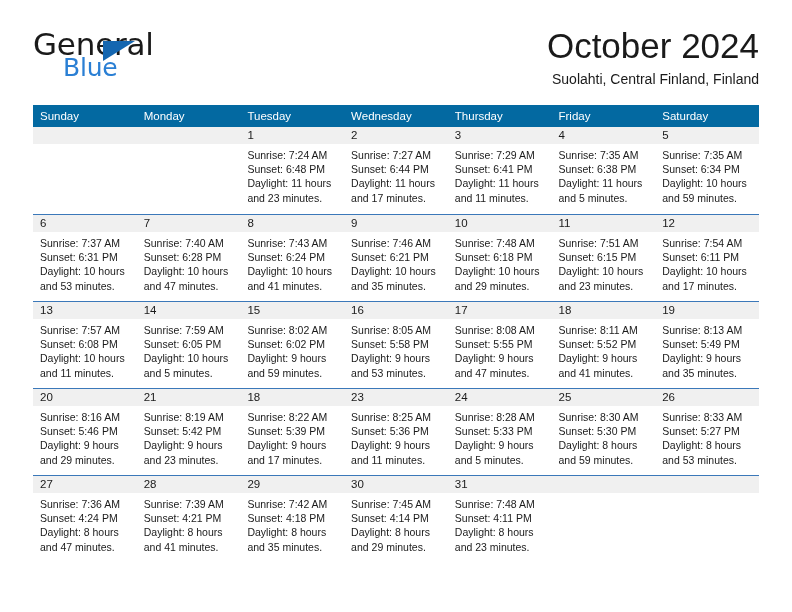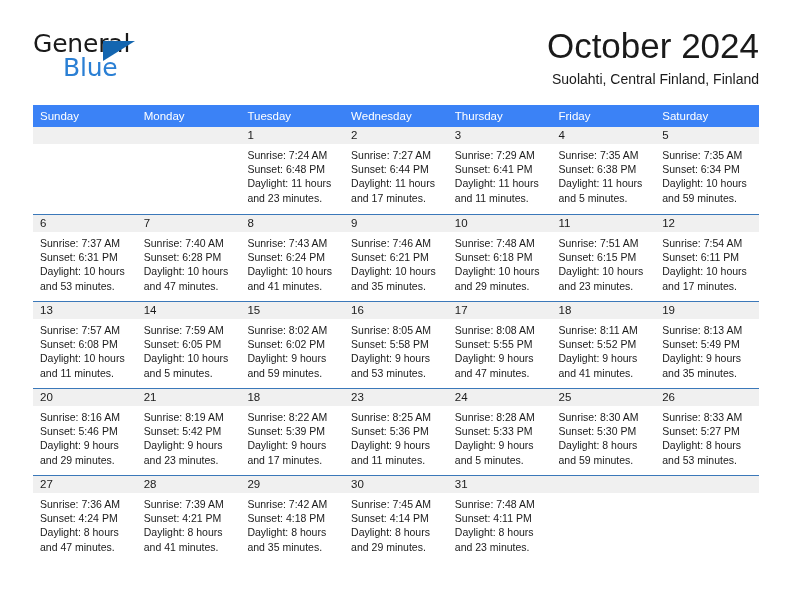--- a/index.html
+++ b/index.html
@@ -33,21 +33,21 @@
     position: absolute;
     left: 0;
     top: 2px;
     width: 220px;
     height: 58px;
   }
   .brand-general {
     position: absolute;
     left: 0;
     top: 0;
-    font-size: 25px;
+    font-size: 31px;
     line-height: 28px;
     color: #1a1a1a;
     font-family: "DejaVu Sans", sans-serif;
     font-weight: 400;
     letter-spacing: -0.2px;
   }
   .brand-triangle {
     position: absolute;
     left: 70px;
     top: 11px;
@@ -96,21 +96,21 @@
     left: 33px;
     top: 105px;
     width: 726px;
   }
   table.cal {
     width: 726px;
     border-collapse: collapse;
     table-layout: fixed;
   }
   table.cal th {
-    background: #3b82f6;
+    background: #0369a1;
     color: #ffffff;
     font-size: 11.5px;
     font-weight: 400;
     text-align: left;
     padding: 5px 0 5px 7px;
     height: 19px;
     box-sizing: border-box;
     border: none;
   }
   table.cal td {

